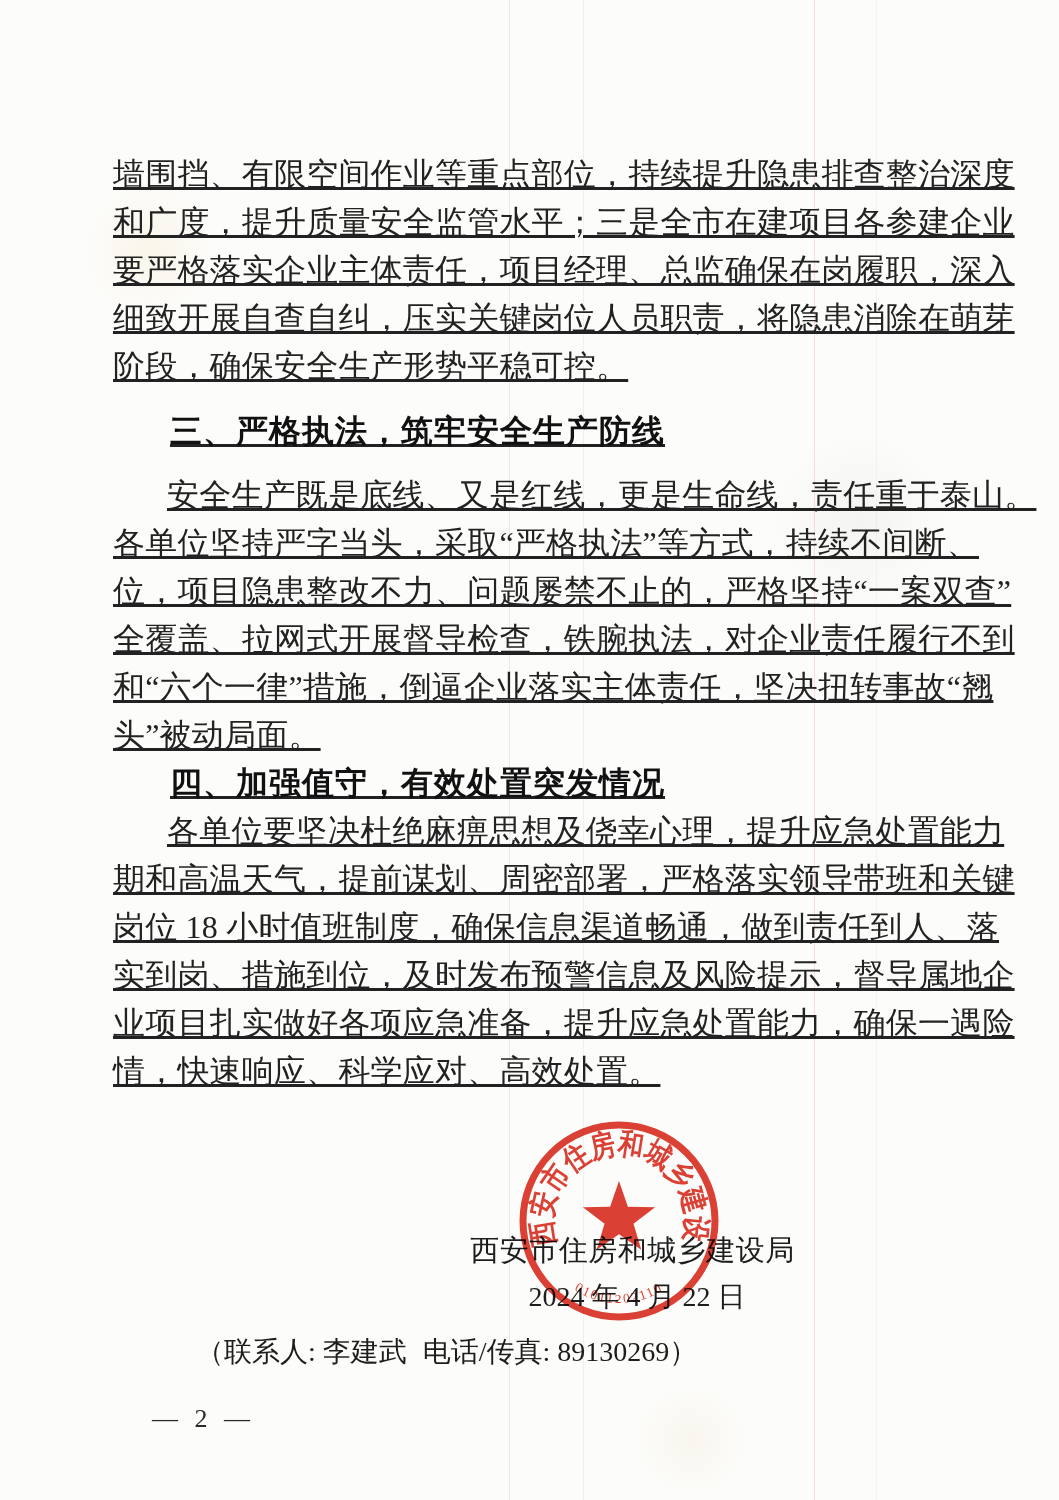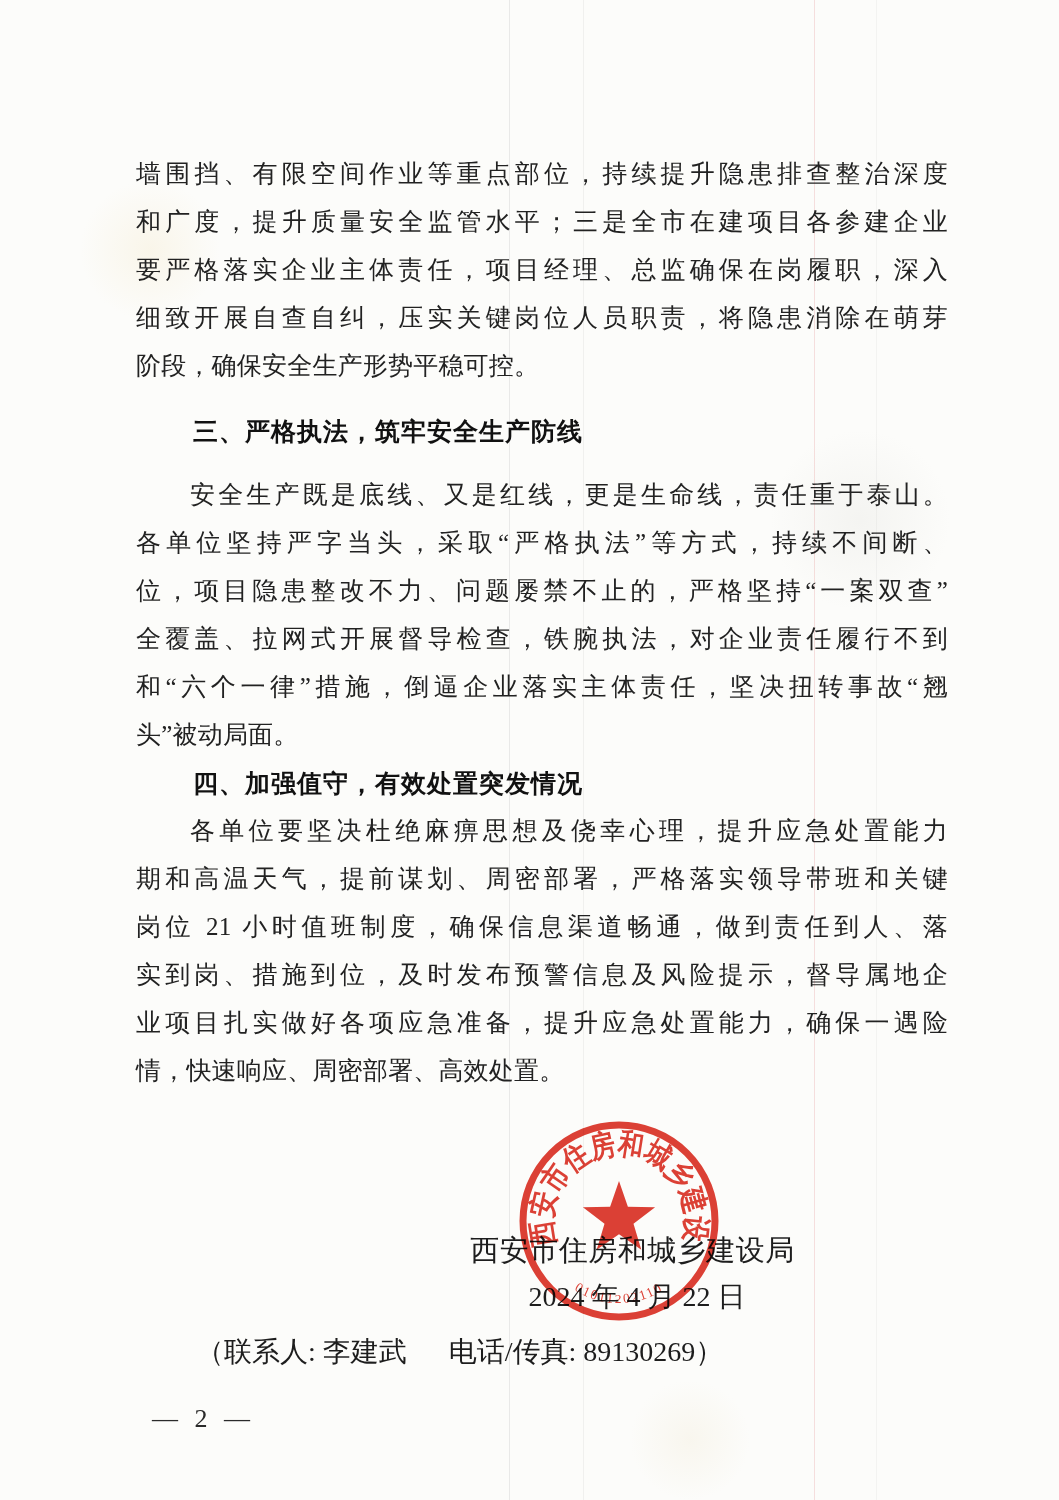--- a/index.html
+++ b/index.html
@@ -17,22 +17,22 @@
     color:#222;
   }
   
   .vline{position:absolute;top:0;bottom:0;width:1px;pointer-events:none;}
   .vline.g1{left:509px;background:rgba(150,150,150,0.18);}
   .vline.g2{left:583px;background:rgba(160,160,160,0.13);}
   .vline.p1{left:814px;background:rgba(225,120,120,0.22);}
   .vline.g3{left:876px;background:rgba(170,170,170,0.10);}
 
   .doc-body{
-    position:absolute;left:136px;top:150px;width:812px;
-    font-size:25px;line-height:48px;
+    position:absolute;left:113px;top:150px;width:812px;
+    font-size:32px;line-height:48px;text-decoration:underline;
   }
   .line{
     text-align:justify;
     text-align-last:justify;
     white-space:nowrap;
     letter-spacing:0.2px;
   }
   .line.last{text-align-last:left;white-space:normal;}
   .line.indent{text-indent:54px;}
   .heading{
@@ -51,21 +51,21 @@
     font-size:29px;line-height:48px;text-align:center;
     letter-spacing:0.5px;color:#1d1d1d;
   }
   .sig-date{
     position:absolute;top:1273px;left:487px;width:300px;
     font-size:28px;line-height:48px;text-align:center;color:#1d1d1d;
   }
   .contact{
     position:absolute;top:1328px;left:196px;
     font-size:28px;line-height:48px;color:#1d1d1d;
-    display:flex;gap:42px;white-space:nowrap;
+    display:flex;gap:16px;white-space:nowrap;
   }
   .pagenum{
     position:absolute;top:1395px;left:152px;
     font-size:26px;line-height:48px;color:#2a2a2a;letter-spacing:5px;
   }
 
   .seal{
     position:absolute;left:499px;top:1101px;width:240px;height:240px;
     mix-blend-mode:multiply;opacity:0.92;pointer-events:none;
   }
@@ -102,24 +102,24 @@
       <div class="line">全覆盖、拉网式开展督导检查，铁腕执法，对企业责任履行不到</div>
       <div class="line">和“六个一律”措施，倒逼企业落实主体责任，坚决扭转事故“翘</div>
       <div class="line last">头”被动局面。</div>
     </div>
 
     <div class="heading">四、加强值守，有效处置突发情况</div>
 
     <div>
       <div class="line indent">各单位要坚决杜绝麻痹思想及侥幸心理，提升应急处置能力</div>
       <div class="line">期和高温天气，提前谋划、周密部署，严格落实领导带班和关键</div>
-      <div class="line">岗位 21 小时值班制度，确保信息渠道畅通，做到责任到人、落</div>
+      <div class="line">岗位 18 小时值班制度，确保信息渠道畅通，做到责任到人、落</div>
       <div class="line">实到岗、措施到位，及时发布预警信息及风险提示，督导属地企</div>
       <div class="line">业项目扎实做好各项应急准备，提升应急处置能力，确保一遇险</div>
-      <div class="line last">情，快速响应、周密部署、高效处置。</div>
+      <div class="line last">情，快速响应、科学应对、高效处置。</div>
     </div>
 
   </div>
 
   <div class="sig-org">西安市住房和城乡建设局</div>
   <div class="sig-date">2024 年 4 月 22 日</div>
 
   <div class="contact">
     <span>（联系人: 李建武</span>
     <span>电话/传真: 89130269）</span>

